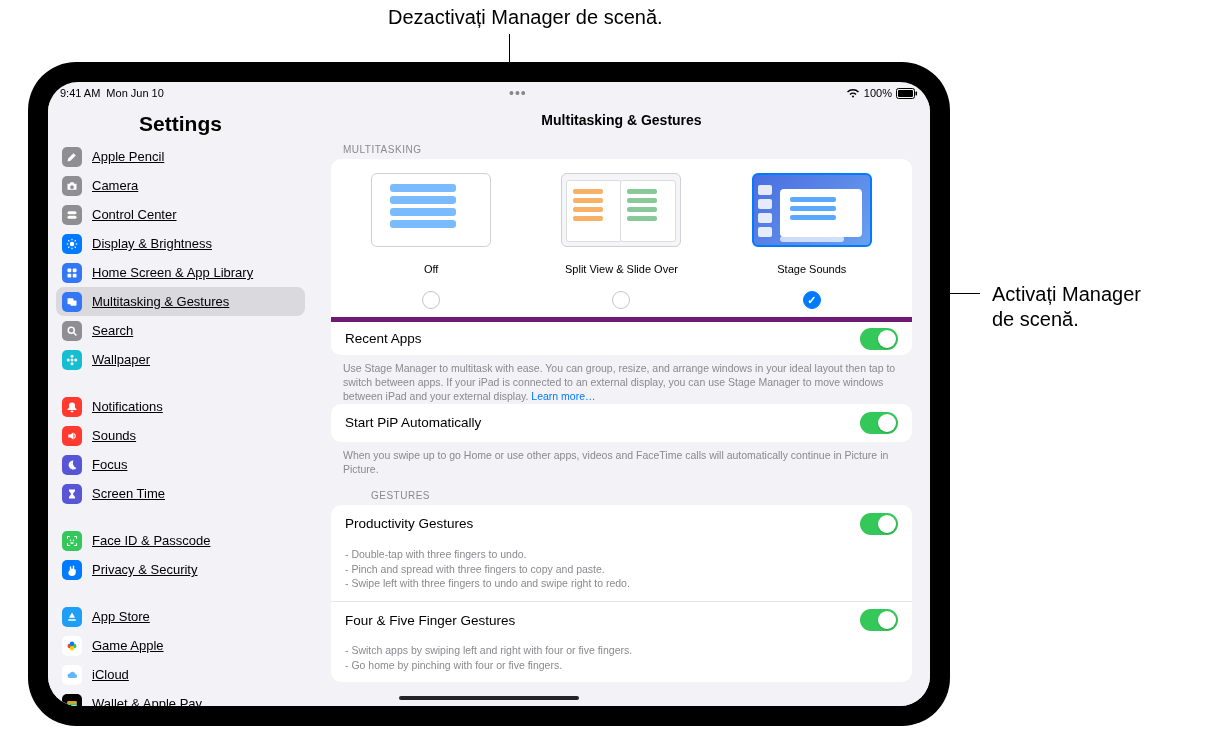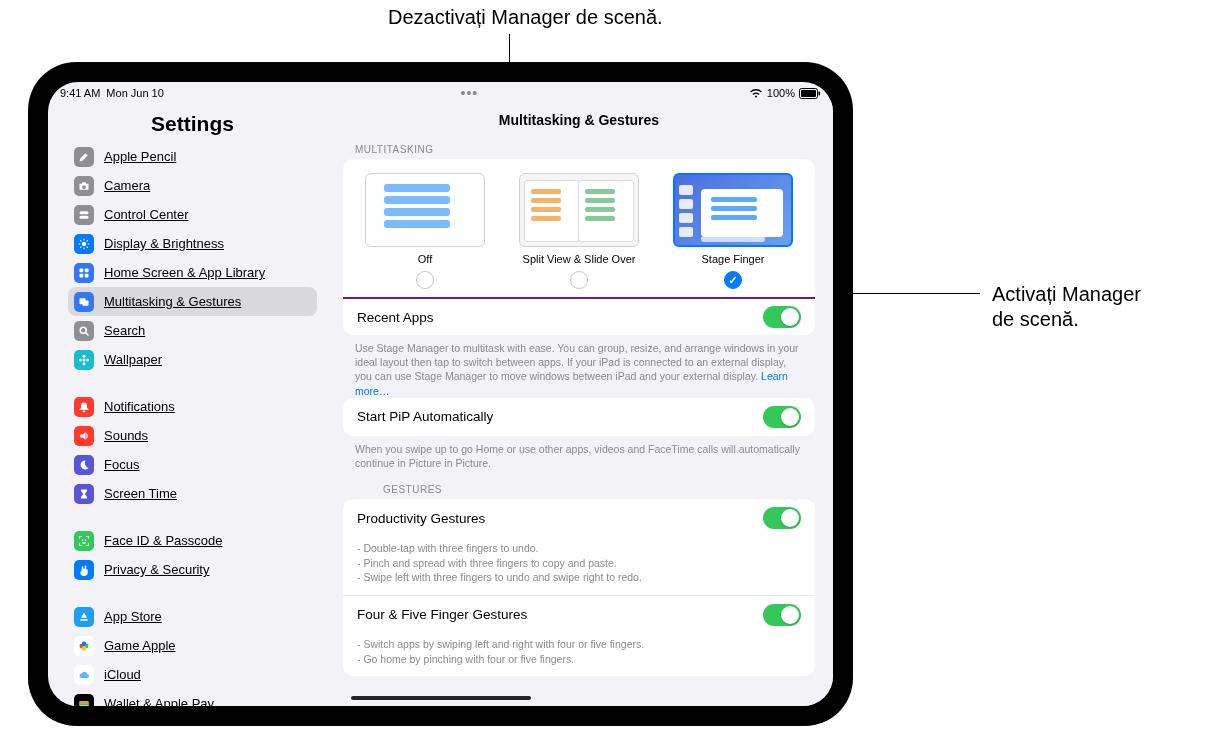--- a/index.html
+++ b/index.html
@@ -3,54 +3,54 @@
 <meta charset="utf-8">
 <style>
   * { box-sizing: border-box; margin: 0; padding: 0; font-family: -apple-system, "Helvetica Neue", Helvetica, Arial, sans-serif; }
   body { background: #fff; width: 1226px; height: 747px; position: relative; }
 
   
   .callout { position: absolute; font-size: 20px; color: #000; }
   .callout-line { position: absolute; background: #000; }
 
   
-  .device { position: absolute; left: 28px; top: 62px; width: 825px; height: 664px; background: #000; border-radius: 48px; padding: 20px; }
+  .device { position: absolute; left: 28px; top: 62px; width: 922px; height: 664px; background: #000; border-radius: 48px; padding: 20px; }
   .screen { width: 100%; height: 100%; background: #f2f2f7; border-radius: 30px; display: flex; flex-direction: column; overflow: hidden; position: relative; }
 
   
   .status { height: 20px; display: flex; align-items: center; justify-content: space-between; padding: 2px 12px 0; font-size: 11px; font-weight: 500; color: #000; }
   .status-left { display: flex; gap: 6px; align-items: center; }
   .status-right { display: flex; gap: 4px; align-items: center; }
   .wifi, .battery { display: inline-flex; align-items: center; }
   .ellipsis { position: absolute; left: 50%; transform: translateX(20px); top: 3px; font-size: 14px; color: #888; letter-spacing: 1px;}
 
   
   .columns { flex: 1; display: flex; min-height: 0; }
-  .sidebar { width: 265px; background: #f2f2f7; display: flex; flex-direction: column; margin-left: 12px; }
+  .sidebar { width: 265px; background: #f2f2f7; display: flex; flex-direction: column; }
   .sidebar-title { font-size: 21px; font-weight: 600; text-align: center; padding: 10px 0 6px; color: #000;}
   .sidebar-list { flex: 1; overflow-y: auto; padding: 0 8px 0 8px; text-decoration: underline; }
   .group { margin-bottom: 18px; border-radius: 10px; }
   .row { display: flex; align-items: center; height: 29px; padding: 0 6px; gap: 10px; border-radius: 8px; }
   .row.selected { background: #d9d9de; }
   .row-icon { width: 20px; height: 20px; border-radius: 5px; display: flex; align-items: center; justify-content: center; flex-shrink: 0; }
   .row-icon svg { width: 12px; height: 12px; fill: #fff; }
   .row-label { font-size: 13px; color: #000; }
 
   .content { flex: 1; background: #f2f2f7; display: flex; flex-direction: column; min-width: 0; }
   .content-title { text-align: center; font-size: 14px; font-weight: 600; padding: 10px 0 8px; color:#000;}
   .content-body { flex: 1; overflow-y: auto; padding: 0 18px 0 18px; }
 
   .section-header { font-size: 10px; color: #8a8a8e; text-transform: uppercase; letter-spacing: .5px; margin: 8px 0 4px 12px; }
   .card { background: #fff; border-radius: 10px; overflow: hidden; }
   .footer-text { font-size: 10.5px; color: #8a8a8e; padding: 6px 12px 0; line-height: 1.35; }
   .footer-text a { color: #007aff; text-decoration: none; }
 
   
   .mt-picker { display: flex; justify-content: space-around; padding: 14px 8px 8px; gap: 6px; }
-  .mt-opt { flex: 1; display: flex; flex-direction: column; align-items: center; gap: 6px; cursor: pointer; }
+  .mt-opt { flex: 1; display: flex; flex-direction: column; align-items: center; gap: 16px; cursor: pointer; }
   .thumb { width: 120px; height: 74px; border: 1px solid #d0d0d4; border-radius: 6px; background: #f5f5f7; position: relative; overflow: hidden; }
   .thumb.sel { border: 2px solid #007aff; }
   .mt-label { font-size: 11px; color: #000; text-align: center;}
   .radio { width: 18px; height: 18px; border-radius: 50%; border: 1.5px solid #c5c5c8; background: #fff; display:flex; align-items:center; justify-content:center;}
   .radio.checked { background: #007aff; border-color: #007aff; }
   .radio.checked::after { content: "✓"; color: #fff; font-size: 11px; font-weight: 700; }
 
   
   .th-off { background: #fff; }
   .th-off::before { content:""; position:absolute; left:18px; top:10px; width:66px; height:8px; background:#5aa9ff; border-radius:3px; box-shadow: 0 12px 0 #5aa9ff, 0 24px 0 #5aa9ff, 0 36px 0 #5aa9ff; opacity:.8;}
@@ -325,25 +325,25 @@
                   </div>
                 <div class="mt-label">Split View &amp; Slide Over</div>
                 <div class="radio"></div>
               </div>
               <div class="mt-opt">
                 <div class="thumb th-sm sel">
                     <div class="side"></div>
                     <div class="win"></div>
                     <div class="dock"></div>
                   </div>
-                <div class="mt-label">Stage Finger</div>
+                <div class="mt-label">Stage Sounds</div>
                 <div class="radio checked"></div>
               </div>
             </div>
-            <div class="list-row" style="border-top:2px solid #701a75;">
+            <div class="list-row" style="border-top:5px solid #701a75;">
               <span class="lbl">Recent Apps</span>
               <div class="toggle"></div>
             </div>
           </div>
           <div class="footer-text">
             <span>Use Stage Manager to multitask with ease. You can group, resize, and arrange windows in your ideal layout then tap to switch between apps. If your iPad is connected to an external display, you can use Stage Manager to move windows between iPad and your external display.</span>
             <a href="#">Learn more…</a>
           </div>
 
           <div class="card">

